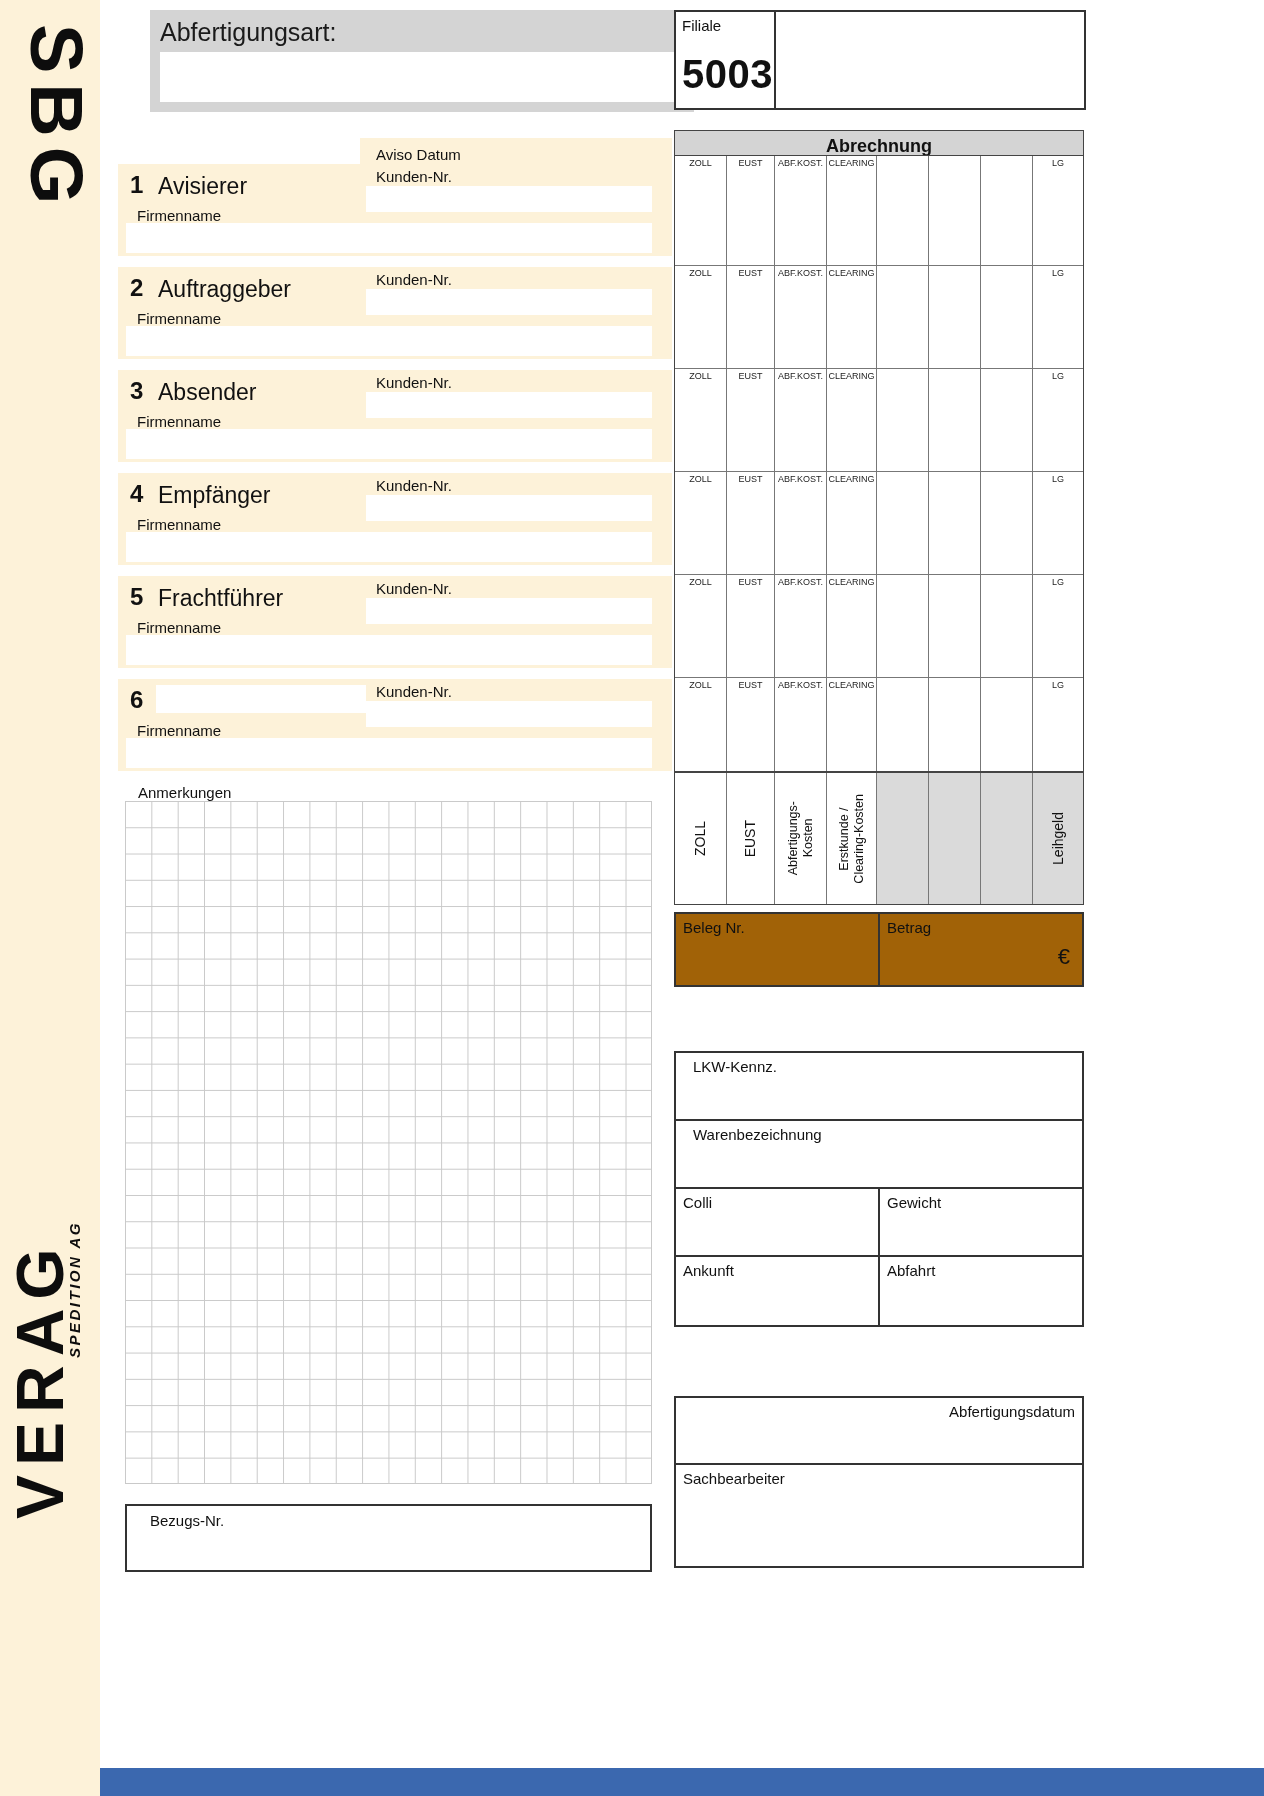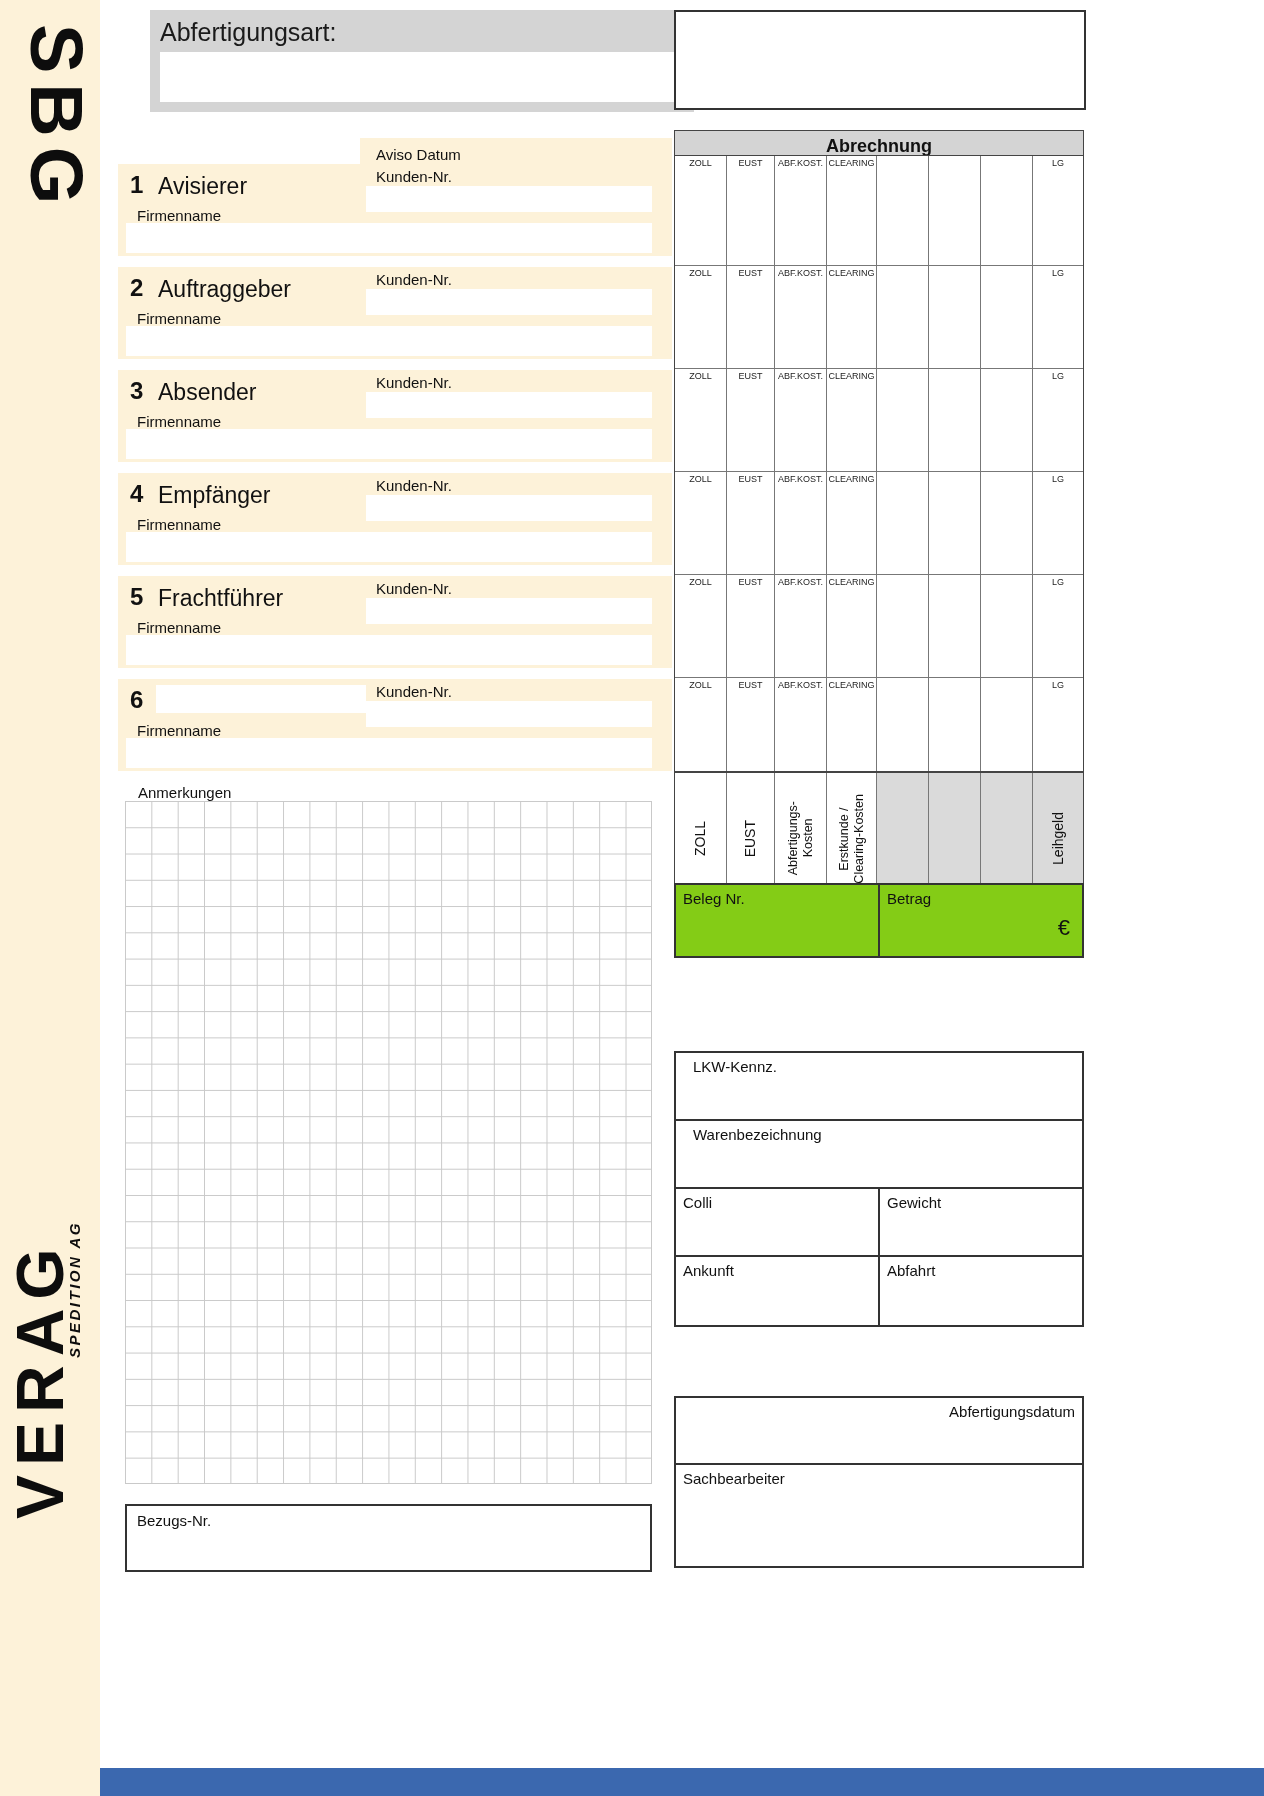--- a/index.html
+++ b/index.html
@@ -60,33 +60,33 @@
   .ab-cell-label { font-size:9px; text-align:center; padding-top:2px; white-space:nowrap; color:#222; }
 
   .ab-footer { position:absolute; left:674px; top:772px; width:410px; height:133px; border:1px solid #444; background:#fff;
                display:grid; grid-template-columns:52px 48px 52px 50px 52px 52px 52px 50px; }
   .f-cell { border-right:1px solid #777; display:flex; align-items:center; justify-content:center; overflow:hidden; }
   .f-cell:last-child { border-right:none; }
   .f-cell.gray { background:var(--cell-gray,#dadada); }
   .vtext { writing-mode:vertical-rl; transform:rotate(180deg); font-size:14px; line-height:1.2; text-align:center; }
   .vtext.two { font-size:12.5px; }
 
-  .beleg-group { position:absolute; left:674px; top:883px; width:410px; height:75px; border:2px solid var(--border-dark,#333); display:flex; background:#84cc16; }
+  .beleg-group { position:absolute; left:674px; top:912px; width:410px; height:75px; border:2px solid var(--border-dark,#333); display:flex; background:#a16207; }
   .beleg-cell { width:204px; border-right:2px solid var(--border-dark,#333); padding:5px 7px; }
   .betrag-cell { flex:1; position:relative; padding:5px 7px; }
   .euro-sign { position:absolute; right:12px; top:30px; font-size:22px; }
 
   
   .anm-label { position:absolute; left:138px; top:784px; font-size:15px; }
   .anm-grid { position:absolute; left:125px; top:801px; width:527px; height:683px;
       background-image:linear-gradient(to right, var(--grid-line,#c9c9c9) 1px, transparent 1px),
                        linear-gradient(to bottom, var(--grid-line,#c9c9c9) 1px, transparent 1px);
       background-size:26.35px 26.27px;
       border-right:1px solid var(--grid-line,#c9c9c9); border-bottom:1px solid var(--grid-line,#c9c9c9); }
-  .bezugs-box { position:absolute; left:125px; top:1504px; width:527px; height:68px; border:2px solid var(--border-dark,#333); background:#fff; padding:6px 10px; }
+  .bezugs-box { position:absolute; left:125px; top:1504px; width:527px; height:68px; border:2px solid var(--border-dark,#333); background:#fff; padding:6px 23px; }
 
   
   .ship-group { position:absolute; left:674px; top:1051px; width:410px; height:276px; border:2px solid var(--border-dark,#333); background:#fff; }
   .ship-row { height:68px; border-bottom:2px solid var(--border-dark,#333); padding:5px 17px; }
   .ship-row.split { padding:0; display:flex; }
   .ship-row:last-child { border-bottom:none; }
   .split-left { width:204px; border-right:2px solid var(--border-dark,#333); padding:5px 7px; }
   .split-right { flex:1; padding:5px 7px; }
 
   .dates-group { position:absolute; left:674px; top:1396px; width:410px; height:172px; border:2px solid var(--border-dark,#333); background:#fff; }
@@ -102,20 +102,24 @@
   <div class="spedition-logo">SPEDITION AG</div>
 </div>
 <div class="blue-bar"></div>
 
 <div class="abfart-box">
   <div class="abfart-label">Abfertigungsart:</div>
   <div class="abfart-input"></div>
 </div>
 
 <div class="filiale-group">
+  <div class="filiale-cell">
+    <span class="small-label">Filiale</span>
+    <span class="filiale-value">5003</span>
+  </div>
 </div>
 
 <div class="aviso-tab">
   <div class="aviso-label">Aviso Datum</div>
   <div class="aviso-input"></div>
 </div>
 
 <div class="section" style="top:164px">
   <span class="sec-num">1</span>
   <span class="sec-name">Avisierer</span>

